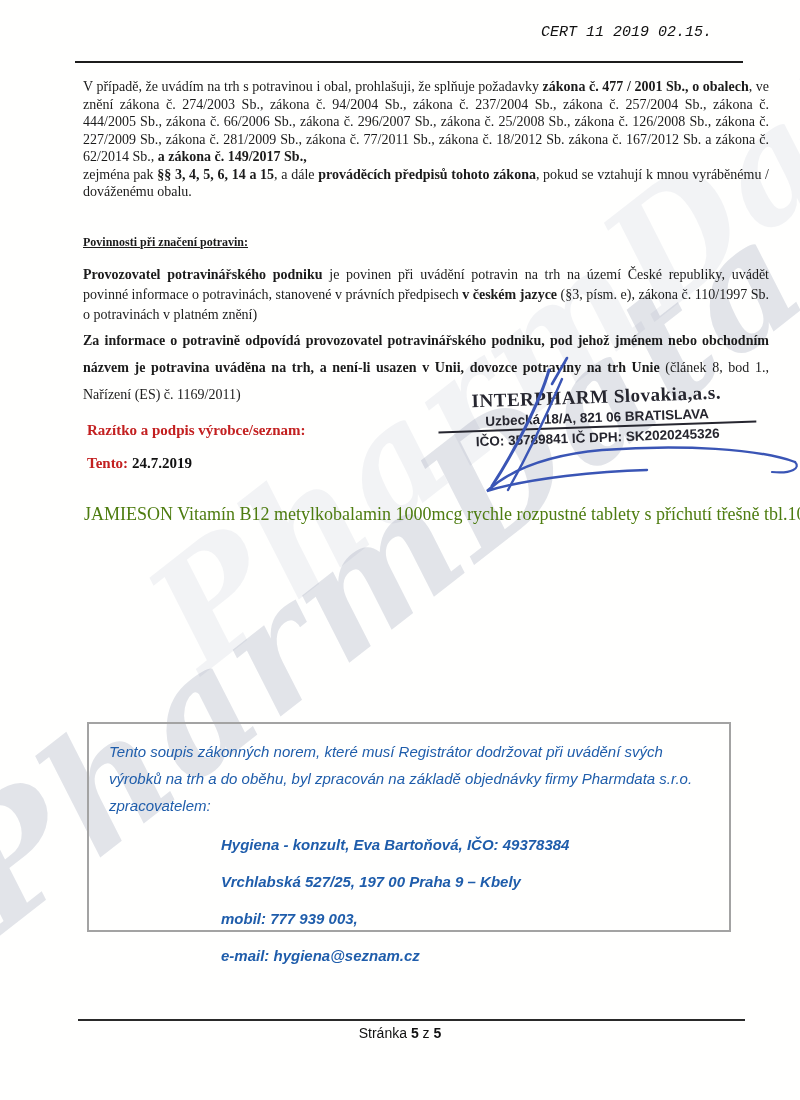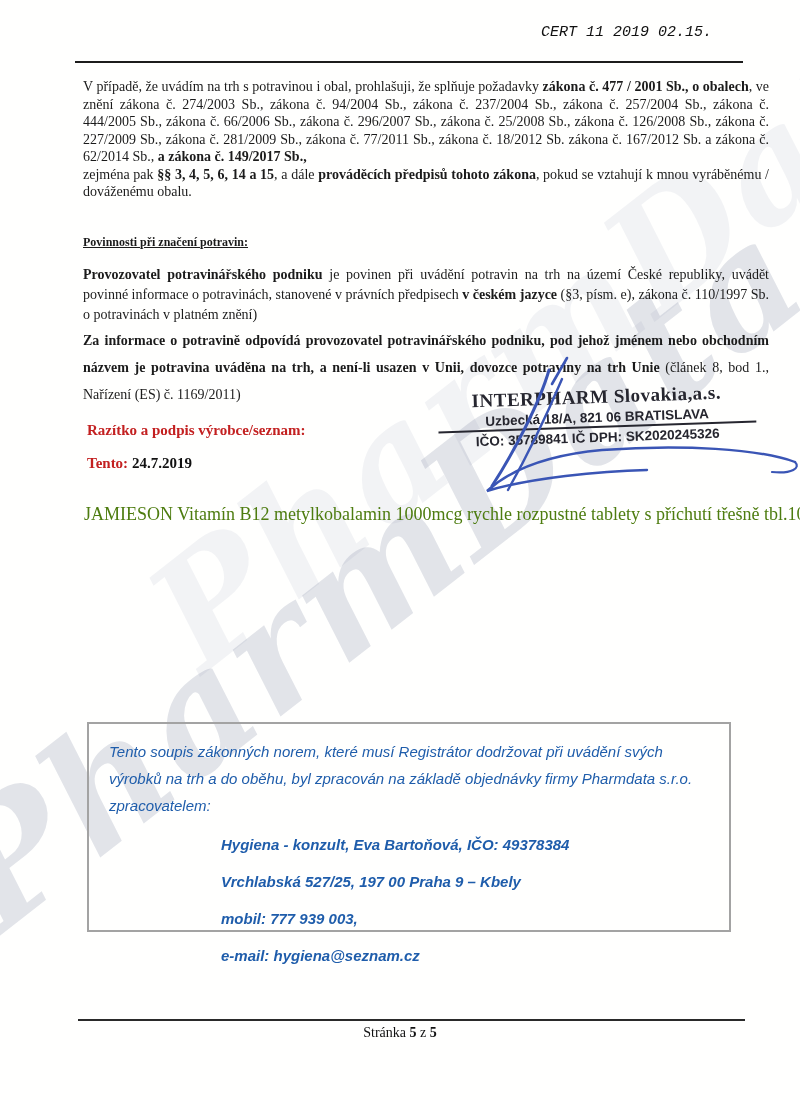--- a/index.html
+++ b/index.html
@@ -49,21 +49,21 @@
             padding:14px 20px 20px 20px;
             font-family:"Liberation Sans","DejaVu Sans",sans-serif;font-style:italic;
             color:#1f5dab;font-size:15px;}
   .info-box .intro{line-height:27px;margin:0 0 8px 0;}
   .info-box .contact{display:block;font-weight:bold;padding-left:112px;margin-top:14px;
                      line-height:23px;white-space:nowrap;}
 
   
   .ftr-rule{position:absolute;top:1019px;left:78px;width:667px;height:1.5px;background:#2a2a2a;}
   .ftr{position:absolute;top:1025px;left:0;width:800px;text-align:center;
-       font-family:Liberation Serif, serif;font-size:14px;color:#111;}
+       font-family:Liberation Sans, sans-serif;font-size:14px;color:#111;}
 </style>
 </head>
 <body>
 
 <div class="page">
 
   <div class="wm wm1">PharmData</div>
   <div class="wm wm2">PharmData</div>
 
   <div class="hdr-ref">CERT 11 2019 02.15.</div>

